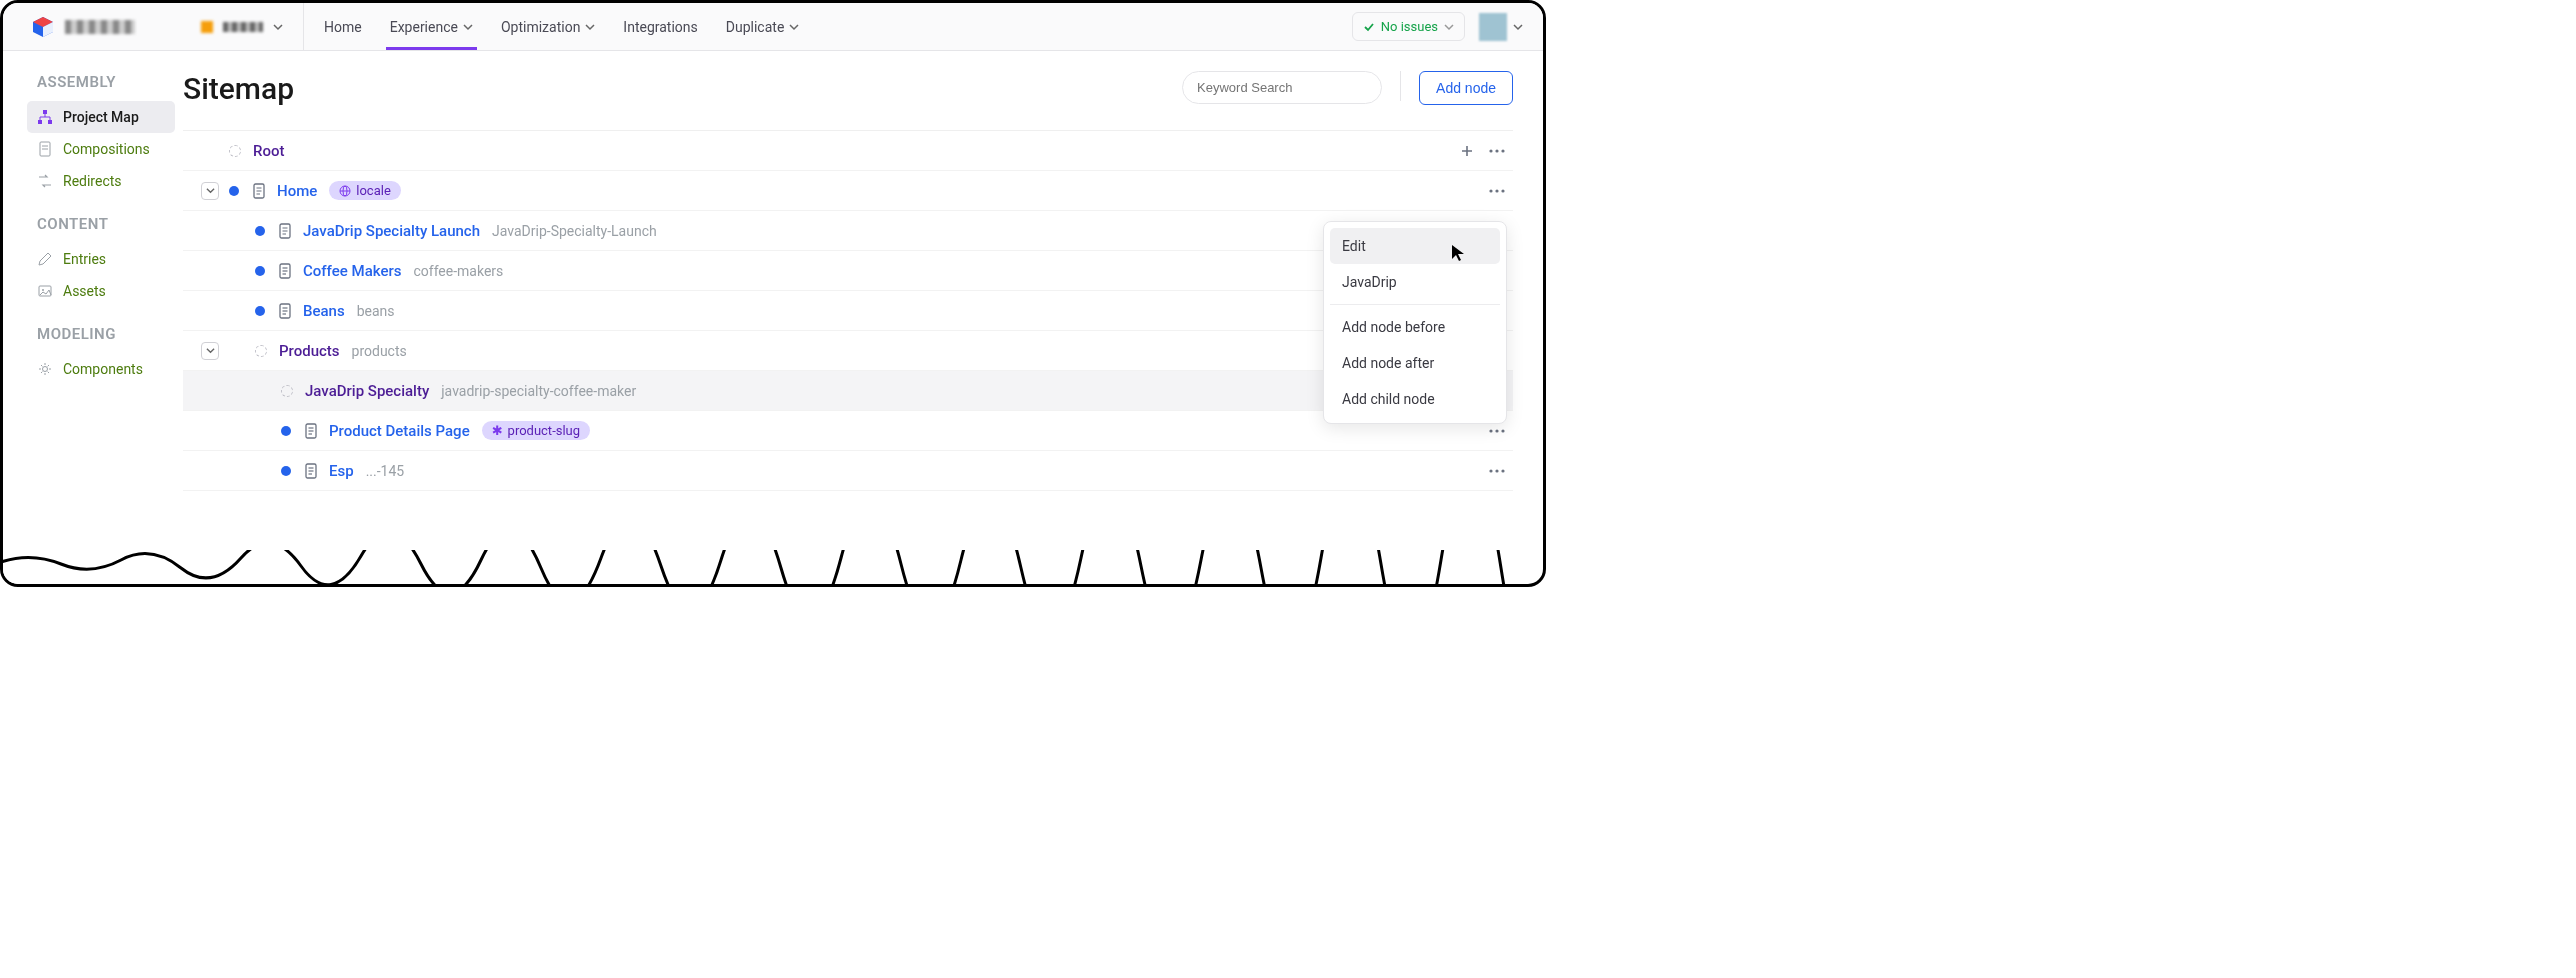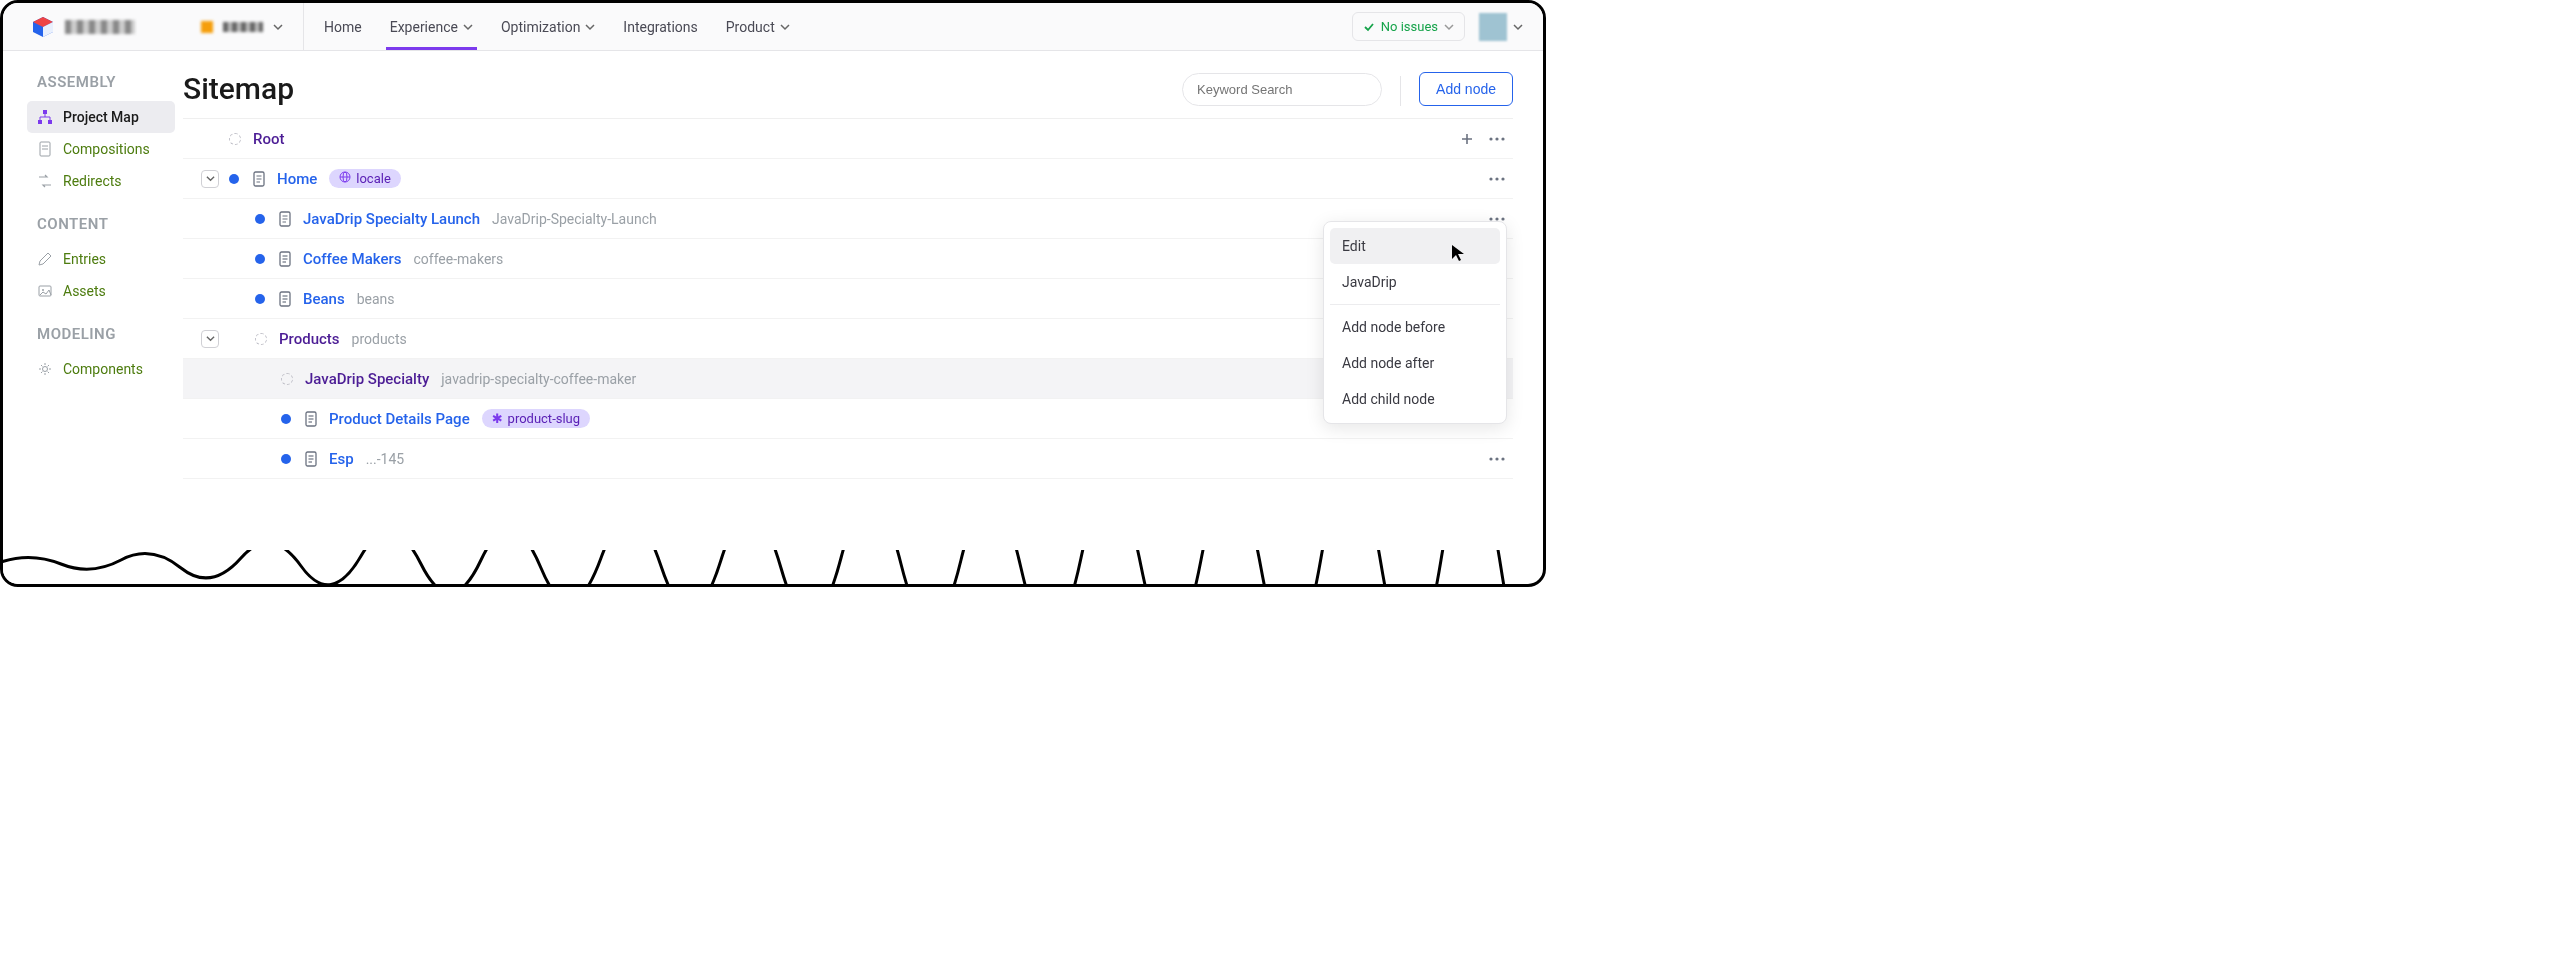--- a/index.html
+++ b/index.html
@@ -20,38 +20,38 @@
 .avatar-chev { margin-right: 20px; }
 .layout { display: flex; height: calc(100% - 48px); }
 .sidebar { width: 180px; padding: 22px 0 0 0; }
 .side-sec { font-size: 15px; font-weight: 600; color: #9aa0a6; letter-spacing: 0.5px; padding: 0 0 10px 34px; }
 .side-item { display: flex; align-items: center; gap: 10px; padding: 8px 12px 8px 34px; color: #4d7c0f; font-size: 14px; cursor: pointer; border-radius: 5px; }
 .side-item.active { background: #ececf0; color: #1a1a1a; font-weight: 500; margin: 0 8px 0 24px; padding-left: 10px; }
 .side-gap { height: 18px; }
 .sicon { width: 16px; height: 16px; color: #9aa0a6; }
 .side-item.active .sicon { color: #7c3aed; }
 .main { flex: 1; padding: 20px 30px 0 0; position: relative; }
-.page-head { display: flex; align-items: flex-end; margin-bottom: 12px; }
+.page-head { display: flex; align-items: flex-start; margin-bottom: 24px; }
 .page-title { font-size: 30px; font-weight: 500; flex: 1; }
 .search { display: flex; align-items: center; border: 1px solid #e5e5e8; border-radius: 20px; padding: 8px 14px; width: 200px; color: #9aa0a6; margin-right: 18px; }
 .search input { border: none; outline: none; flex: 1; font-size: 13px; color: #4a4a55; background: transparent; }
 .vline { width: 1px; height: 30px; background: #e5e5e8; margin-right: 18px; }
 .add-node { border: 1.5px solid #2563eb; color: #2563eb; background: #fff; border-radius: 6px; padding: 8px 16px; font-size: 14px; font-weight: 500; cursor: pointer; }
 .tree { border-top: 1px solid #efefef; }
 .row { display: flex; align-items: center; height: 40px; border-bottom: 1px solid #f2f2f2; padding-left: 18px; }
 .row.hover { background: #f4f4f6; }
 .row .indent1 { width: 26px; }
 .expander { width: 18px; height: 18px; border: 1px solid #d0d0d5; border-radius: 4px; display: flex; align-items: center; justify-content: center; margin-right: 10px; flex-shrink: 0; }
 .status-dot { width: 10px; height: 10px; border-radius: 50%; background: #2563eb; margin-right: 12px; flex-shrink: 0; }
 .status-empty { width: 12px; height: 12px; border-radius: 50%; border: 1.5px dashed #c0c0c8; margin-right: 12px; flex-shrink: 0; }
 .ficon { width: 16px; height: 16px; color: #6b7280; margin-right: 10px; flex-shrink: 0; }
 .node-link { color: #2563eb; font-weight: 500; font-size: 15px; }
 .node-text { color: #4c1d95; font-weight: 500; font-size: 15px; }
 .slug { color: #9aa0a6; font-size: 14px; margin-left: 12px; }
-.badge { display: inline-flex; gap: 5px; background: #ddd6fe; color: #5b21b6; border-radius: 12px; padding: 2px 10px; font-size: 13px; margin-left: 12px; }
+.badge { display: inline-flex; align-items: center; gap: 5px; background: #ddd6fe; color: #5b21b6; border-radius: 12px; padding: 2px 10px; font-size: 13px; margin-left: 12px; }
 .row-spacer { flex: 1; }
 .row-act { width: 24px; height: 24px; display: flex; align-items: center; justify-content: center; color: #6b7280; cursor: pointer; flex-shrink: 0; }
 .pad-dots { margin-right: 4px; margin-left: 6px; }
 .ctx-menu { position: absolute; top: 170px; right: 36px; width: 184px; background: #fff; border: 1px solid #e5e5e8; border-radius: 8px; box-shadow: 0 4px 18px rgba(0,0,0,0.1); padding: 6px; z-index: 5; }
 .ctx-item { padding: 10px 12px; font-size: 14px; color: #3a3a42; border-radius: 5px; cursor: pointer; }
 .ctx-item.hover { background: #f0f0f2; }
 .ctx-sep { height: 1px; background: #ececee; margin: 4px 0; }
 .cursor { position: absolute; top: 193px; right: 78px; z-index: 10; }
 .torn { position: absolute; bottom: -2px; left: -2px; right: -2px; height: 36px; z-index: 20; }
 </style>
@@ -88,21 +88,21 @@
       <div class="nav-item">
           <span>Optimization</span>
           <svg class="chev" viewBox="0 0 10 10">
             <path d="M1 3l4 4 4-4" stroke="#666" stroke-width="1.5" fill="none"></path>
           </svg>
         </div>
       <div class="nav-item">
           <span>Integrations</span>
         </div>
       <div class="nav-item">
-          <span>Product</span>
+          <span>Duplicate</span>
           <svg class="chev" viewBox="0 0 10 10">
             <path d="M1 3l4 4 4-4" stroke="#666" stroke-width="1.5" fill="none"></path>
           </svg>
         </div>
     </div>
     <div class="spacer"></div>
     <div class="issues-btn">
       <svg width="12" height="12" viewBox="0 0 12 12">
           <path d="M2 6l3 3 5-6" stroke="#16a34a" stroke-width="1.8" fill="none"></path>
         </svg>

